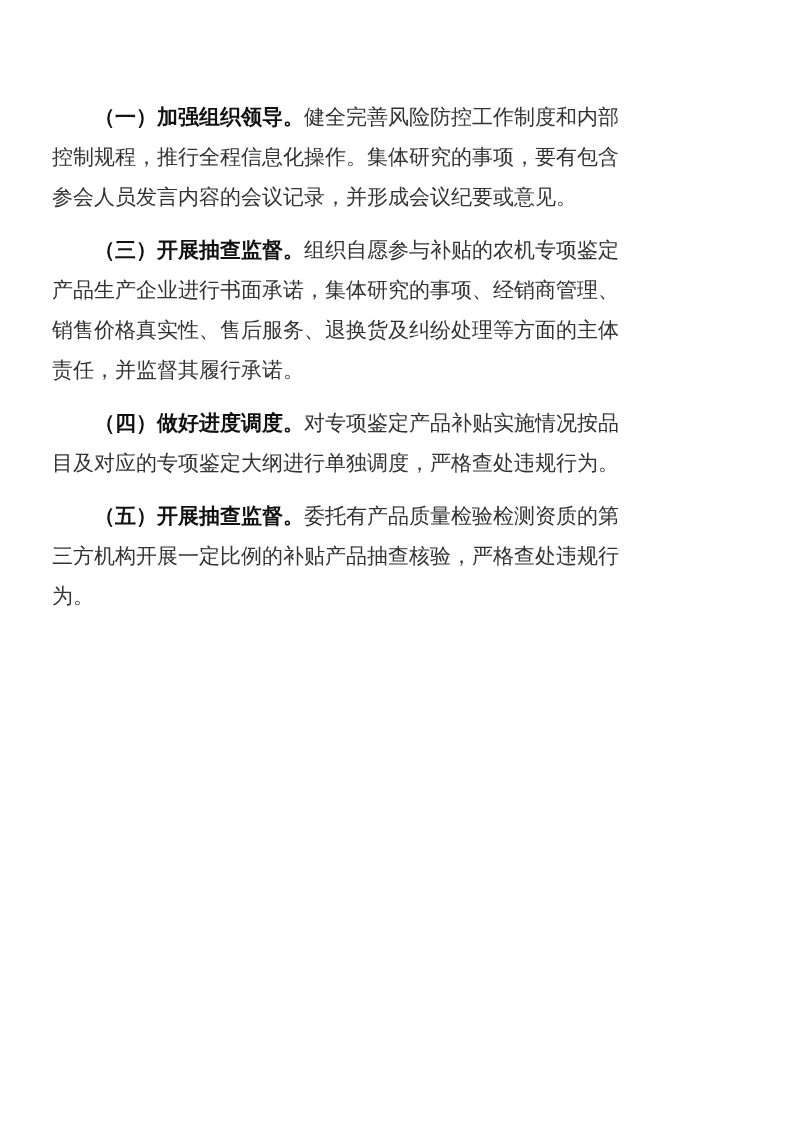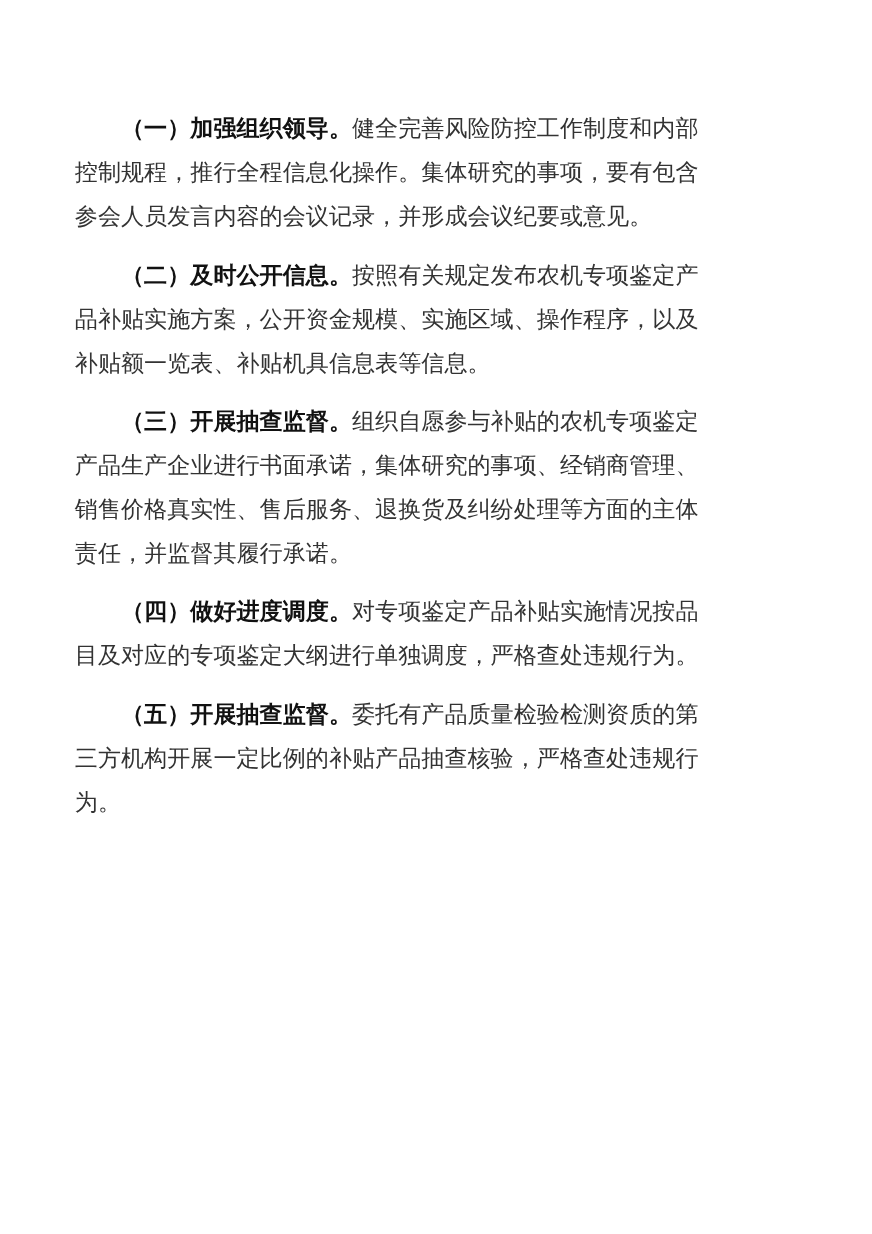--- a/index.html
+++ b/index.html
@@ -11,21 +11,21 @@
     width: 793px;
     height: 1122px;
     overflow: hidden;
     font-family: "Liberation Serif", "DejaVu Serif", serif;
   }
   .page {
     width: 793px;
     height: 836px;
     background: #ffffff;
     box-sizing: border-box;
-    padding: 97px 113px 0 68px;
+    padding: 97px 113px 0 52px;
   }
   .content {
     width: 567px;
   }
   .para {
     margin: 0 0 13px 0;
     font-size: 21px;
     line-height: 40px;
     color: #333333;
     text-indent: 42px;
@@ -43,21 +43,20 @@
   }
 </style>
 </head>
 <body>
 
 <div class="page">
   <div class="content">
 
     <p class="para"><span class="lead">（一）加强组织领导。</span><span class="body-text">健全完善风险防控工作制度和内部控制规程，推行全程信息化操作。集体研究的事项，要有包含参会人员发言内容的会议记录，并形成会议纪要或意见。</span></p>
 
-    <p class="para"><span class="lead">（二）及时公开信息。</span><span class="body-text">按照有关规定发布农机专项鉴定产品补贴实施方案，公开资金规模、实施区域、操作程序，以及补贴额一览表、补贴机具信息表等信息。</span></p>
 
     <p class="para"><span class="lead">（三）开展抽查监督。</span><span class="body-text">组织自愿参与补贴的农机专项鉴定产品生产企业进行书面承诺，集体研究的事项、经销商管理、销售价格真实性、售后服务、退换货及纠纷处理等方面的主体责任，并监督其履行承诺。</span></p>
 
     <p class="para"><span class="lead">（四）做好进度调度。</span><span class="body-text">对专项鉴定产品补贴实施情况按品目及对应的专项鉴定大纲进行单独调度，严格查处违规行为。</span></p>
 
     <p class="para"><span class="lead">（五）开展抽查监督。</span><span class="body-text">委托有产品质量检验检测资质的第三方机构开展一定比例的补贴产品抽查核验，严格查处违规行为。</span></p>
 
 
   </div>
 </div>

